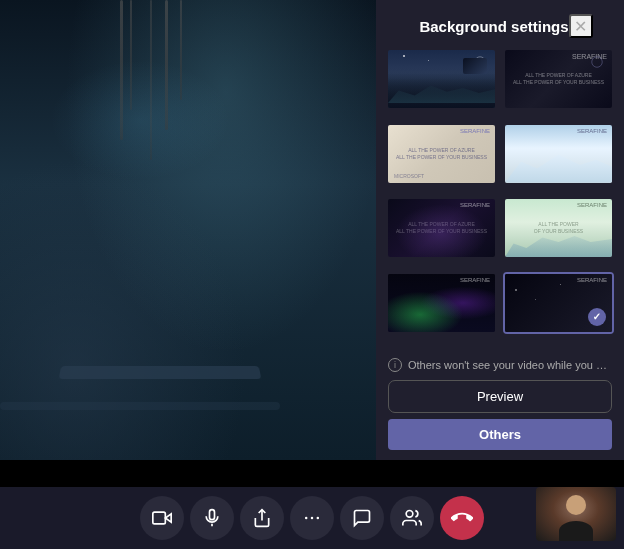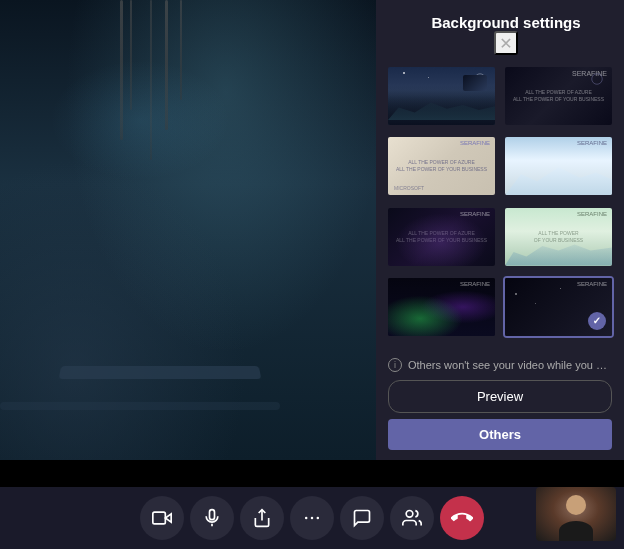--- a/index.html
+++ b/index.html
@@ -68,21 +68,20 @@
       flex-direction: column;
       overflow: hidden;
     }
 
     .settings-header {
       display: flex;
       align-items: center;
       justify-content: center;
       padding: 14px 4px 10px 16px;
       flex-shrink: 0;
-      flex-direction: column;
     }
 
     .settings-title {
       color: #ffffff;
       font-size: 15px;
       font-weight: 600;
     }
 
     .close-btn {
       color: #aaa;
@@ -252,21 +251,21 @@
       white-space: nowrap;
       overflow: hidden;
       text-overflow: ellipsis;
     }
 
     .preview-btn {
       width: 100%;
       padding: 8px;
       background: transparent;
       border: 1px solid #555;
-      border-radius: 12px;
+      border-radius: 7px;
       color: #ffffff;
       font-size: 13px;
       cursor: pointer;
       margin-bottom: 6px;
       font-family: inherit;
     }
 
     .apply-btn {
       width: 100%;
       padding: 8px;

